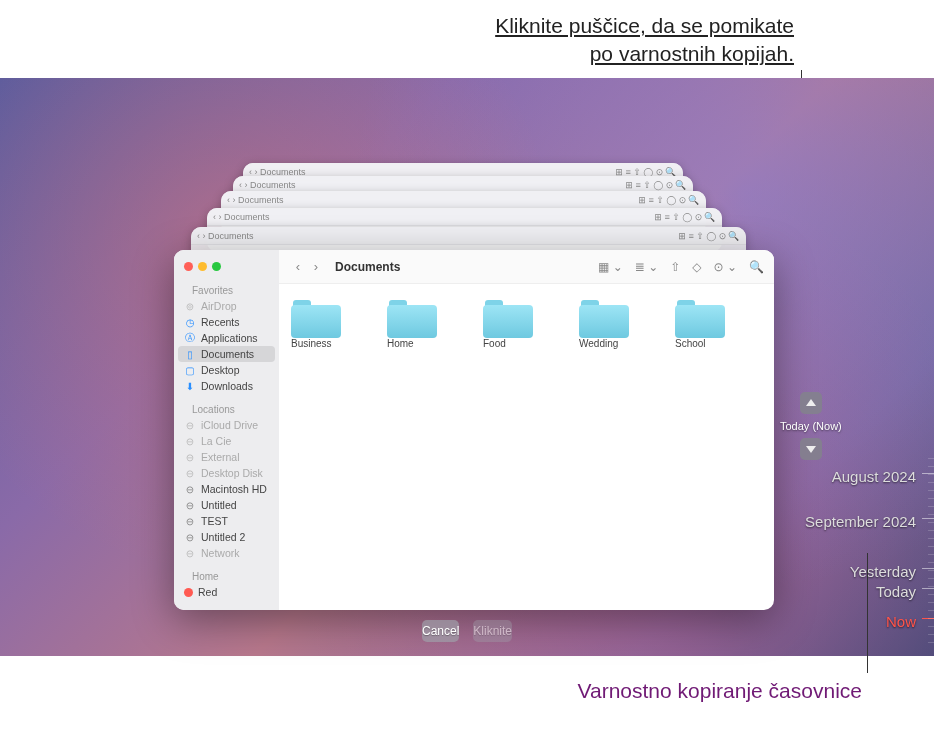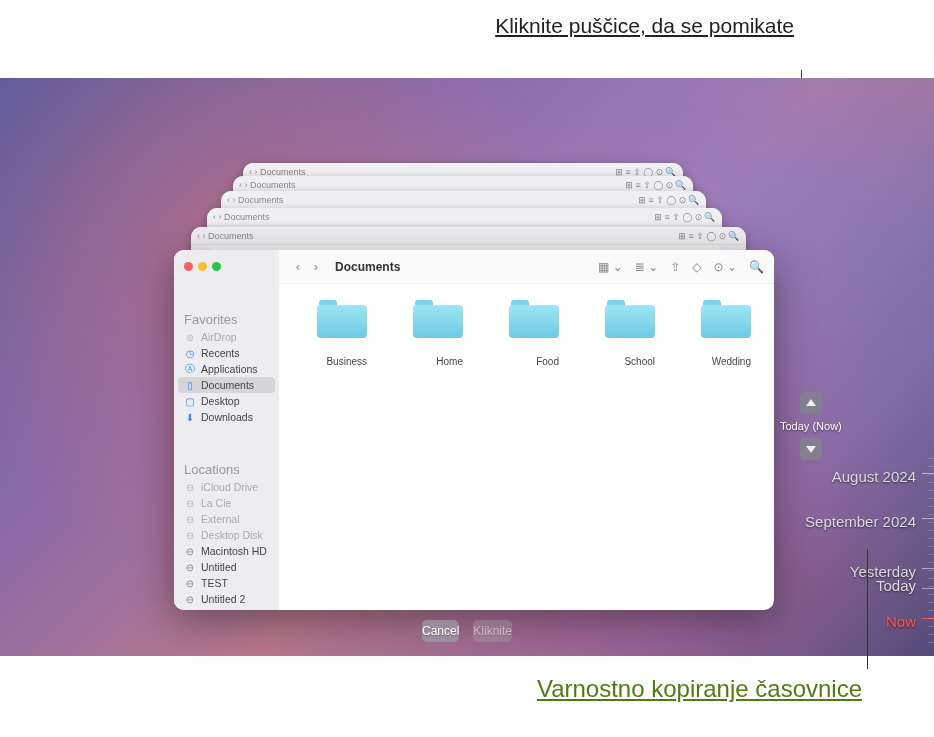--- a/index.html
+++ b/index.html
@@ -31,23 +31,22 @@
     height: 332px;
     background: #333;
   }
   .callout-bottom-wrap {
     position: absolute;
     bottom: 34px;
     right: 72px;
     text-align: right;
   }
   .callout-bottom {
-    font-size: 24px;
-    color: #4d7c0f;
-    text-decoration: underline;
+    font-size: 21px;
+    color: #701a75;
   }
   .callout-bottom-leader {
     position: absolute;
     right: -6px;
     top: -126px;
     width: 1px;
     height: 120px;
     background: #333;
   }
   .desktop {
@@ -112,25 +111,24 @@
     padding: 6px 10px 10px 10px;
   }
   .traffic span {
     width: 9px; height: 9px; border-radius: 50%;
   }
   .tl-red { background: #ff5f57; }
   .tl-yel { background: #febc2e; }
   .tl-grn { background: #28c840; }
   .side-section { padding: 2px 0 6px 0; }
   .side-heading {
-    font-size: 13px;
+    font-size: 10px;
     color: #999;
-    padding: 2px 10px;
+    padding: 2px 18px;
     font-weight: 500;
-    margin-top: 27px;
   }
   .side-item {
     display: flex;
     align-items: center;
     gap: 5px;
     padding: 2px 8px 2px 10px;
     color: #444;
     white-space: nowrap;
   }
   .side-item.disabled { color: #aaa; }
@@ -184,22 +182,22 @@
   .content {
     flex: 1;
     padding: 16px 12px;
     display: flex;
     gap: 20px;
     align-items: flex-start;
   }
   .folder-item {
     display: flex;
     flex-direction: column;
-    align-items: flex-end;
-    gap: 18px;
+    align-items: flex-start;
+    gap: 0;
     width: 76px;
   }
   .folder-icon {
     width: 50px; height: 38px;
     position: relative;
   }
   .folder-icon::before {
     content: "";
     position: absolute;
     top: 0; left: 2px;
@@ -271,20 +269,21 @@
     color: #fff;
     text-shadow: 0 1px 1px rgba(0,0,0,0.3);
   }
   .btn.disabled { opacity: 0.55; }
 </style>
 </head>
 <body>
 
 <div class="callout-top">
   <div>Kliknite puščice, da se pomikate</div>
+  <div>po varnostnih kopijah.</div>
   <div class="leader"></div>
 </div>
 
 <div class="desktop">
 
   <div class="stacked" style="left:243px; top:85px; width:440px; height:40px;">
     <div class="bar">
         <span class="left">‹ › Documents</span>
         <span class="right">⊞ ≡ ⇧ ◯ ⊙ 🔍</span>
       </div>
@@ -429,25 +428,25 @@
           <div class="folder-item">
             <div class="folder-icon"></div>
             <div class="folder-label">Home</div>
           </div>
           <div class="folder-item">
             <div class="folder-icon"></div>
             <div class="folder-label">Food</div>
           </div>
           <div class="folder-item">
             <div class="folder-icon"></div>
-            <div class="folder-label">School</div>
+            <div class="folder-label">Wedding</div>
           </div>
           <div class="folder-item">
             <div class="folder-icon"></div>
-            <div class="folder-label">Wedding</div>
+            <div class="folder-label">School</div>
           </div>
         </div>
     </div>
   </div>
 
   <div class="tm-arrows">
     <div class="arrow-btn">
       <svg width="10" height="8" viewBox="0 0 10 8">
           <path d="M5 0 L10 7 L0 7 Z" fill="#eee"></path>
         </svg>
@@ -460,21 +459,21 @@
     </div>
   </div>
 
   <div class="timeline" id="timeline">
       <div class="tl-label" style="top: 10px;">August 2024</div>
       <div class="tl-tick" style="top: 15px; width: 12px;"></div>
       <div class="tl-label" style="top: 55px;">September 2024</div>
       <div class="tl-tick" style="top: 60px; width: 12px;"></div>
       <div class="tl-label" style="top: 105px;">Yesterday</div>
       <div class="tl-tick" style="top: 110px; width: 12px;"></div>
-      <div class="tl-label" style="top: 119px;">Today</div>
+      <div class="tl-label" style="top: 125px;">Today</div>
       <div class="tl-tick" style="top: 130px; width: 12px;"></div>
       <div class="tl-label now" style="top: 155px;">Now</div>
       <div class="tl-tick" style="top: 160px; width: 12px; background: rgb(255, 84, 74);"></div>
       <div class="tl-tick" style="top: 0px; width: 6px; opacity: 0.35;"></div>
       <div class="tl-tick" style="top: 8px; width: 6px; opacity: 0.35;"></div>
       <div class="tl-tick" style="top: 16px; width: 6px; opacity: 0.35;"></div>
       <div class="tl-tick" style="top: 24px; width: 6px; opacity: 0.35;"></div>
       <div class="tl-tick" style="top: 32px; width: 6px; opacity: 0.35;"></div>
       <div class="tl-tick" style="top: 40px; width: 6px; opacity: 0.35;"></div>
       <div class="tl-tick" style="top: 48px; width: 6px; opacity: 0.35;"></div>

